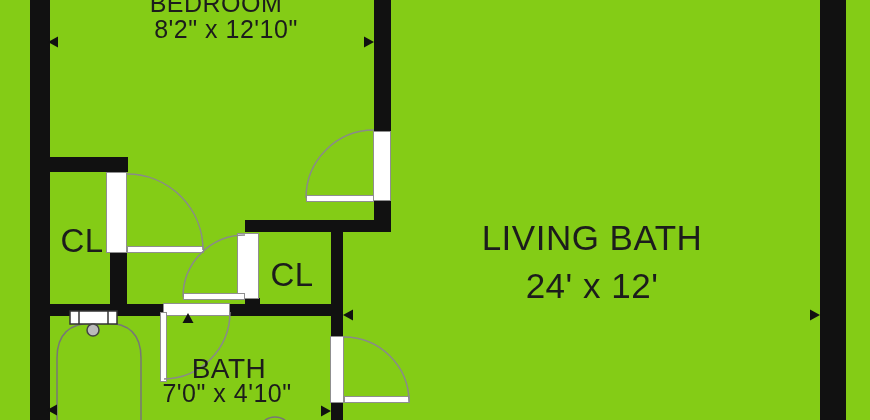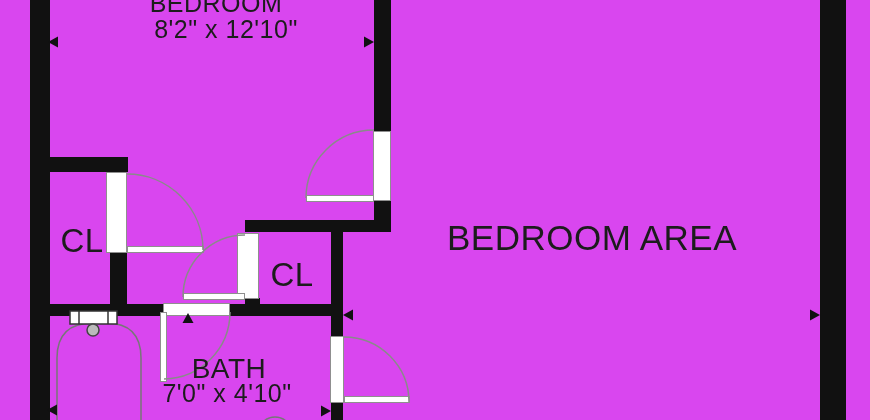--- a/index.html
+++ b/index.html
@@ -1,16 +1,16 @@
 <!DOCTYPE html>
 <html><head>
 <meta charset="utf-8">
 <style>
   html,body{margin:0;padding:0;background:#fff;}
-  .plan{position:relative;width:870px;height:420px;background:#d946ef;overflow:hidden;
+  .plan{position:relative;width:870px;height:420px;background:#84cc16;overflow:hidden;
         font-family:"Liberation Sans",sans-serif;}
   .w{position:absolute;background:#111;}
   .df{position:absolute;background:#fff;border:1.5px solid #8f8f8f;box-sizing:border-box;}
   .lbl{position:absolute;transform:translate(-50%,-50%);color:#1c1c1c;white-space:nowrap;
        letter-spacing:0.5px;line-height:1;}
   .lbl-sm{font-size:25px;}
   .lbl-md{font-size:33px;}
   .lbl-lg{font-size:35px;}
   svg.ov{position:absolute;left:0;top:0;}
 </style>
@@ -72,15 +72,16 @@
       <polygon points="188,313 182.5,323 193.5,323"></polygon>
     </g>
   </svg>
 
   <div class="lbl lbl-sm" style="left:216px;top:3px;">BEDROOM</div>
   <div class="lbl lbl-sm" style="left:226px;top:29px;">8'2" x 12'10"</div>
   <div class="lbl lbl-md" style="left:82px;top:240px;">CL</div>
   <div class="lbl lbl-md" style="left:292px;top:274px;">CL</div>
   <div class="lbl" style="left:229px;top:369px;font-size:28px;">BATH</div>
   <div class="lbl lbl-sm" style="left:227px;top:393px;">7'0" x 4'10"</div>
-  <div class="lbl lbl-lg" style="left:592px;top:237px;">BEDROOM AREA</div>
+  <div class="lbl lbl-lg" style="left:592px;top:237px;">LIVING BATH</div>
+  <div class="lbl lbl-lg" style="left:592px;top:285px;">24' x 12'</div>
 
 </div>
 
 </body></html>

